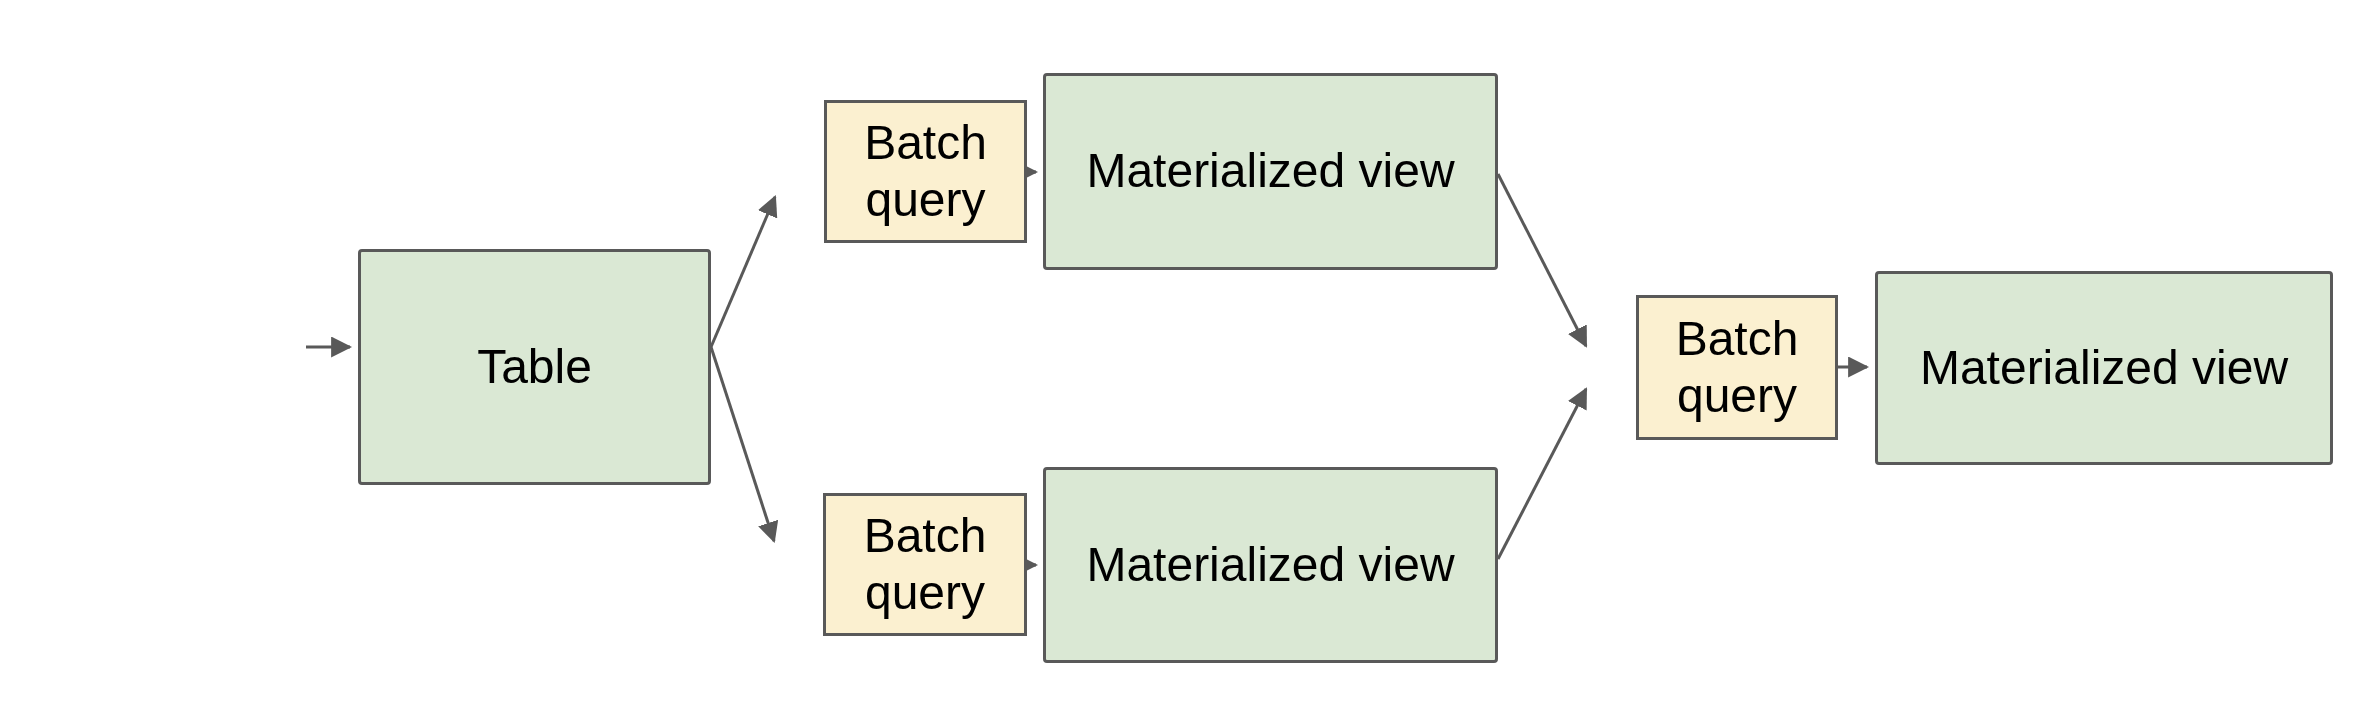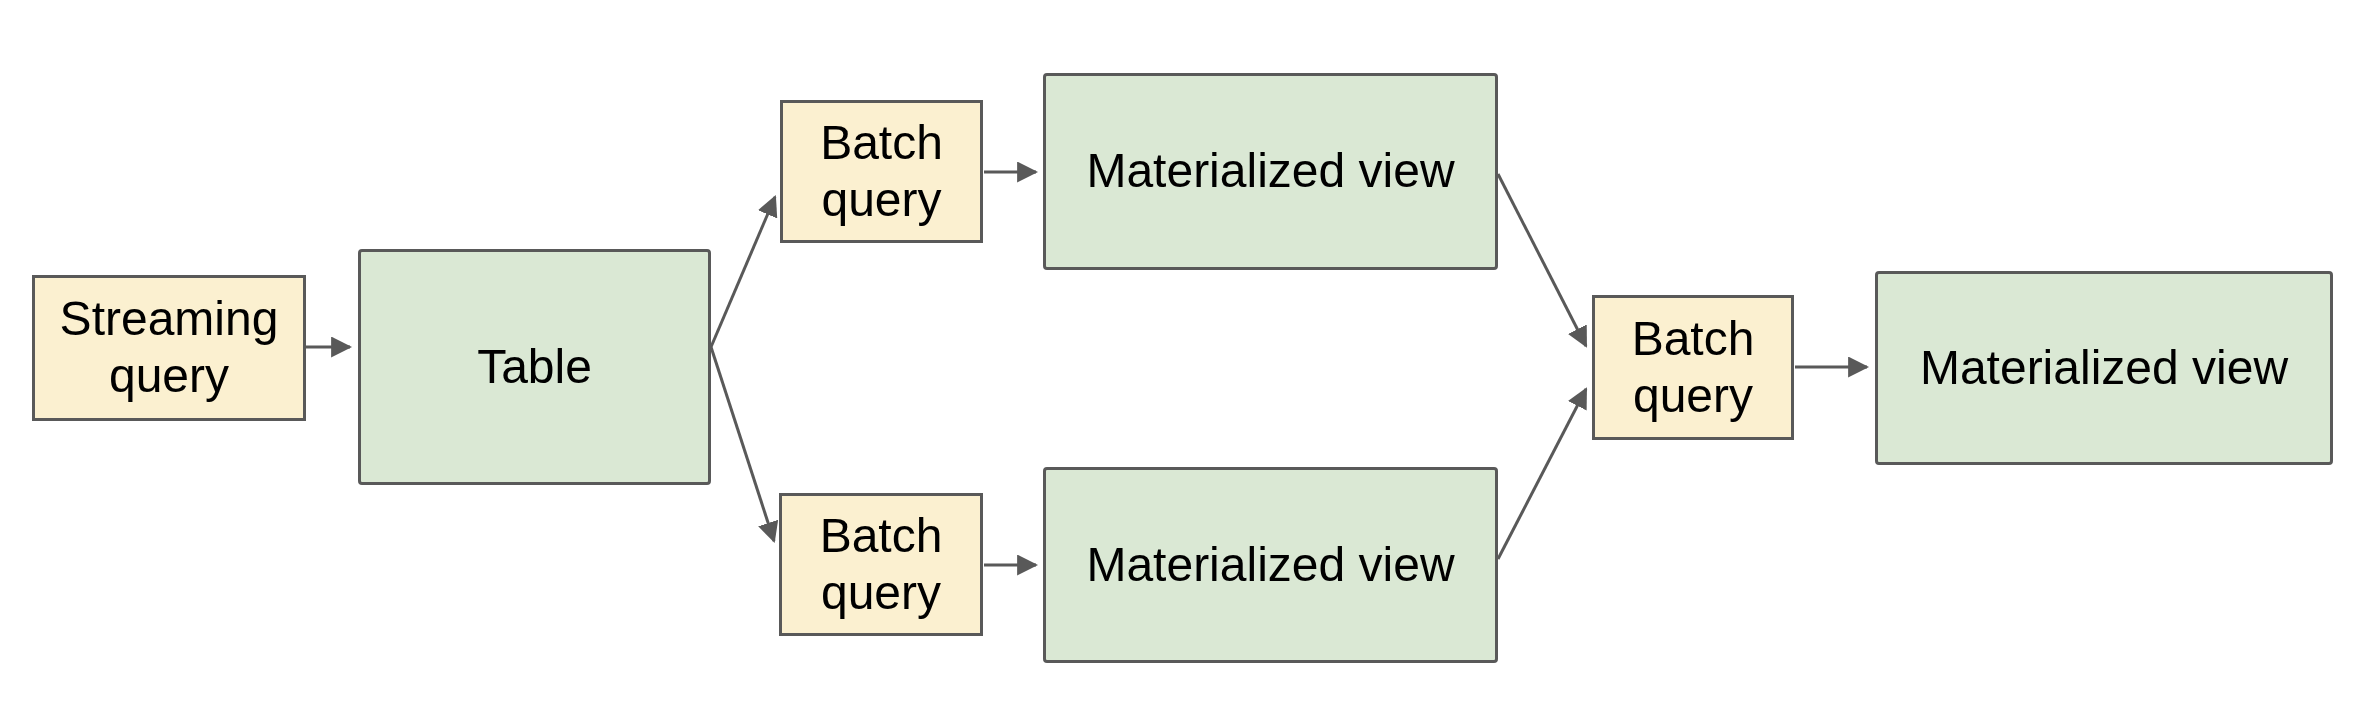--- a/index.html
+++ b/index.html
@@ -34,20 +34,21 @@
     text-align: center;
     box-sizing: border-box;
     font-size: 48px;
     line-height: 1.18;
     color: var(--text, #000000);
     padding: 4px 10px;
   }
   .node.query {
     background: var(--query-fill, #fbf0d0);
     border: 3px solid var(--shape-border, #595959);
+    margin-left: 44px;
   }
   .node.view {
     background: var(--view-fill, #dae8d4);
     border: 3px solid var(--shape-border, #595959);
     border-radius: 4px;
   }
   
   #n-streaming      { left: 32px;   top: 275px; width: 274px; height: 146px; }
   #n-table          { left: 358px;  top: 249px; width: 353px; height: 236px; }
   #n-batch-top      { left: 780px;  top: 100px; width: 203px; height: 143px; }
@@ -73,21 +74,20 @@
       <line x1="711" y1="347" x2="775" y2="197" marker-end="url(#arrowhead)"></line>
       <line x1="711" y1="347" x2="774" y2="541" marker-end="url(#arrowhead)"></line>
       <line x1="984" y1="172" x2="1036" y2="172" marker-end="url(#arrowhead)"></line>
       <line x1="984" y1="565" x2="1036" y2="565" marker-end="url(#arrowhead)"></line>
       <line x1="1498" y1="174" x2="1586" y2="346" marker-end="url(#arrowhead)"></line>
       <line x1="1498" y1="559" x2="1586" y2="389" marker-end="url(#arrowhead)"></line>
       <line x1="1795" y1="367" x2="1867" y2="367" marker-end="url(#arrowhead)"></line>
     </g>
   </svg>
 
-  <div class="node query" id="n-streaming">Streaming query</div>
 
   <div class="node view" id="n-table">Table</div>
 
   <div class="node query" id="n-batch-top">Batch query</div>
 
   <div class="node view" id="n-mv-top">Materialized view</div>
 
   <div class="node query" id="n-batch-bottom">Batch query</div>
 
   <div class="node view" id="n-mv-bottom">Materialized view</div>

